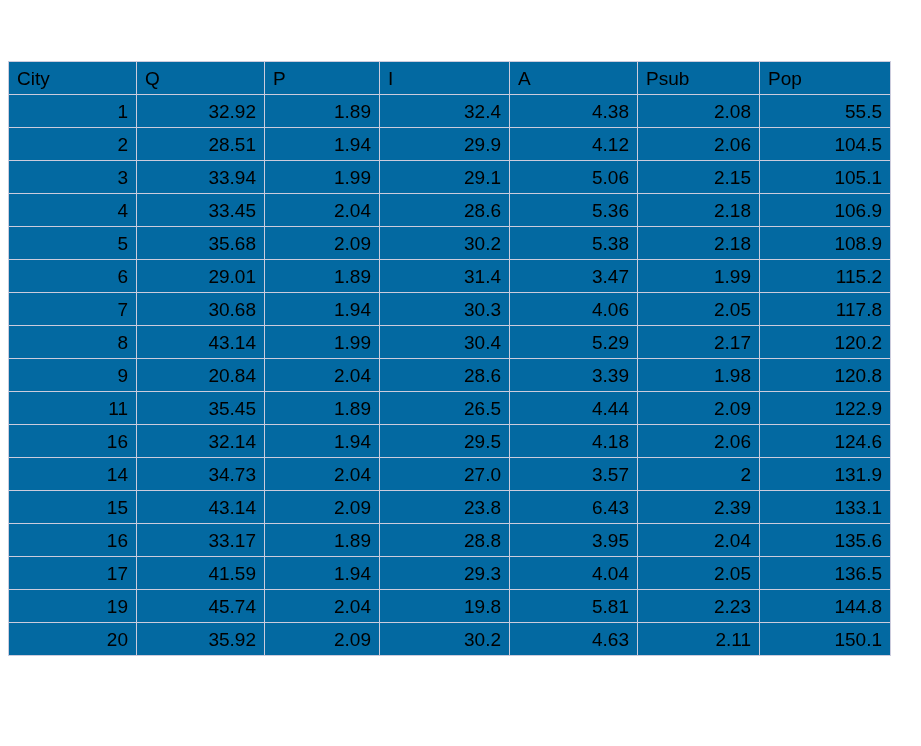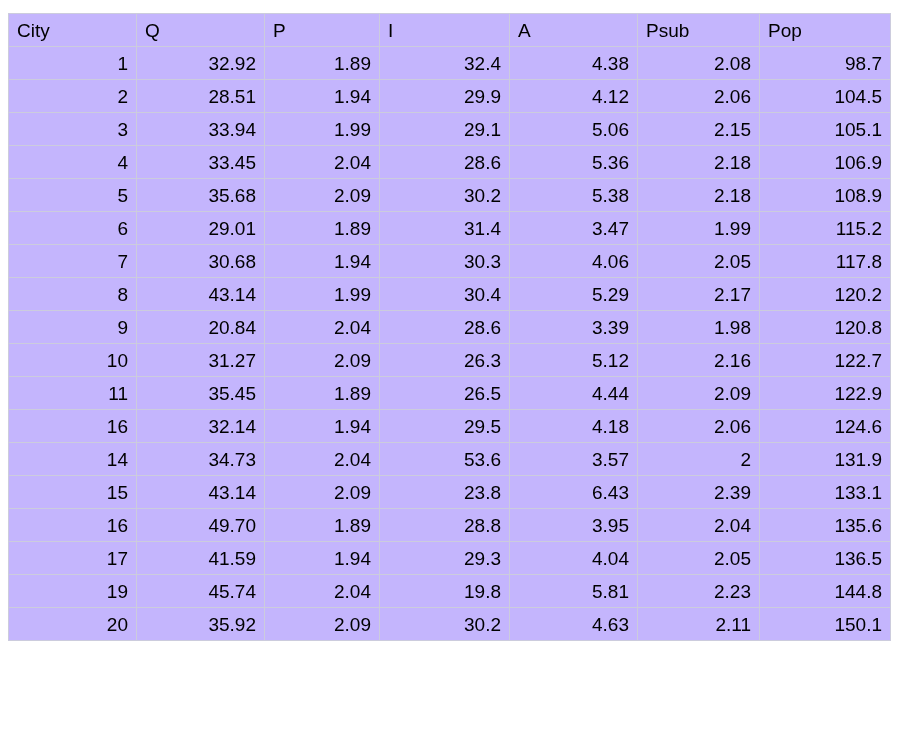--- a/index.html
+++ b/index.html
@@ -16,21 +16,22 @@
   #sheet-wrap {
     position: absolute;
     left: 8px;
     top: 13px;
     width: 882px;
   }
   table.data-grid {
     border-collapse: collapse;
     table-layout: fixed;
     width: 882px;
-    background: #c4b5fd;
+    background: #0369a1;
+    margin-top: 48px;
   }
   table.data-grid col.c-city { width: 128px; }
   table.data-grid col.c-q    { width: 128px; }
   table.data-grid col.c-p    { width: 115px; }
   table.data-grid col.c-i    { width: 130px; }
   table.data-grid col.c-a    { width: 128px; }
   table.data-grid col.c-psub { width: 122px; }
   table.data-grid col.c-pop  { width: 131px; }
 
   table.data-grid th,
@@ -83,21 +84,21 @@
         </tr>
     </thead>
     <tbody id="table-body">
         <tr>
           <td>1</td>
           <td>32.92</td>
           <td>1.89</td>
           <td>32.4</td>
           <td>4.38</td>
           <td>2.08</td>
-          <td>98.7</td>
+          <td>55.5</td>
         </tr>
         <tr>
           <td>2</td>
           <td>28.51</td>
           <td>1.94</td>
           <td>29.9</td>
           <td>4.12</td>
           <td>2.06</td>
           <td>104.5</td>
         </tr>
@@ -158,29 +159,20 @@
         <tr>
           <td>9</td>
           <td>20.84</td>
           <td>2.04</td>
           <td>28.6</td>
           <td>3.39</td>
           <td>1.98</td>
           <td>120.8</td>
         </tr>
         <tr>
-          <td>10</td>
-          <td>31.27</td>
-          <td>2.09</td>
-          <td>26.3</td>
-          <td>5.12</td>
-          <td>2.16</td>
-          <td>122.7</td>
-        </tr>
-        <tr>
           <td>11</td>
           <td>35.45</td>
           <td>1.89</td>
           <td>26.5</td>
           <td>4.44</td>
           <td>2.09</td>
           <td>122.9</td>
         </tr>
         <tr>
           <td>16</td>
@@ -188,37 +180,37 @@
           <td>1.94</td>
           <td>29.5</td>
           <td>4.18</td>
           <td>2.06</td>
           <td>124.6</td>
         </tr>
         <tr>
           <td>14</td>
           <td>34.73</td>
           <td>2.04</td>
-          <td>53.6</td>
+          <td>27.0</td>
           <td>3.57</td>
           <td>2</td>
           <td>131.9</td>
         </tr>
         <tr>
           <td>15</td>
           <td>43.14</td>
           <td>2.09</td>
           <td>23.8</td>
           <td>6.43</td>
           <td>2.39</td>
           <td>133.1</td>
         </tr>
         <tr>
           <td>16</td>
-          <td>49.70</td>
+          <td>33.17</td>
           <td>1.89</td>
           <td>28.8</td>
           <td>3.95</td>
           <td>2.04</td>
           <td>135.6</td>
         </tr>
         <tr>
           <td>17</td>
           <td>41.59</td>
           <td>1.94</td>

